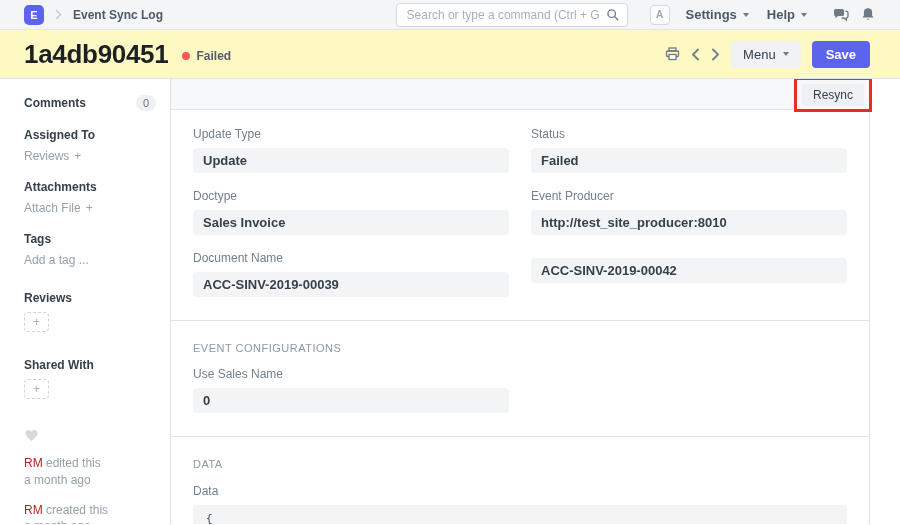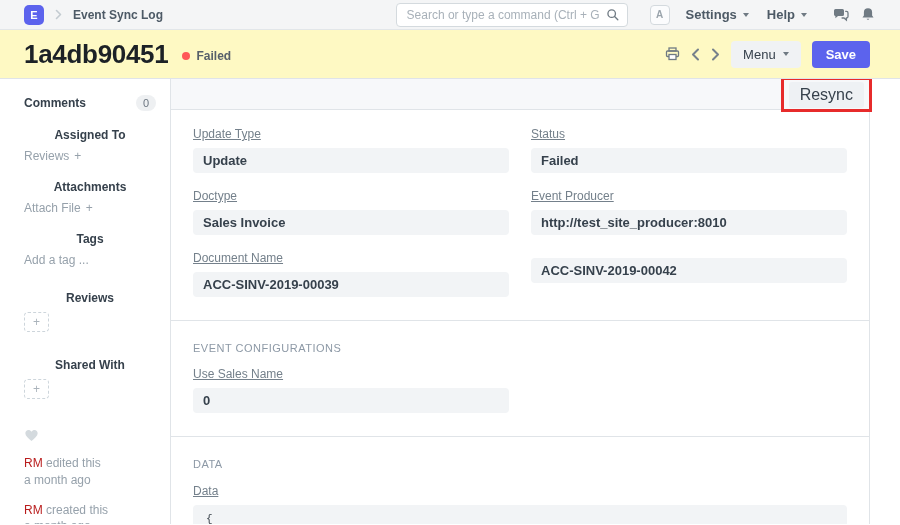--- a/index.html
+++ b/index.html
@@ -95,21 +95,21 @@
   .content { display: flex; border-top: 1px solid #e0e4e8; height: 446px; overflow: hidden; }
   .sidebar { width: 170px; padding: 16px 14px 0 24px; flex-shrink: 0; }
   .sb-comments { display: flex; justify-content: space-between; align-items: center; margin-bottom: 17px; }
   .sb-title { font-size: 12px; font-weight: 700; color: #36414c; }
   .badge {
     background: #eef0f2; color: #6c7680;
     font-size: 11px; border-radius: 10px;
     padding: 2px 7px;
   }
   .sb-section { margin-bottom: 17px; }
-  .sb-section .sb-title { display: block; margin-bottom: 7px; text-align: center; }
+  .sb-section .sb-title { display: block; margin-bottom: 7px; }
   .sb-action { font-size: 12px; color: #96a1ab; cursor: pointer; display: flex; gap: 5px; align-items: center; }
   .dash-plus {
     width: 25px; height: 20px;
     border: 1px dashed #cdd5db;
     border-radius: 4px;
     background: none;
     color: #aab3bb;
     font-size: 12px;
     cursor: pointer;
     display: flex; align-items: center; justify-content: center;
@@ -135,35 +135,35 @@
   .annotation-box {
     position: absolute;
     top: -2px; bottom: -3px; right: -3px;
     border: 3px solid var(--annotation, #e72b2b);
     display: flex; align-items: center;
     padding: 0 5px;
   }
   .resync {
     background: #eef1f4;
     border: none; border-radius: 3px;
-    font-size: 16px;
+    font-size: 12px;
     font-family: "Liberation Sans", sans-serif;
     color: #36414c;
     padding: 4px 11px;
     cursor: pointer;
   }
   .form-body { padding: 0 22px; }
   .grid {
     display: grid;
     grid-template-columns: 1fr 1fr;
     column-gap: 22px;
     row-gap: 16px;
     padding-top: 17px;
   }
-  .field-label { font-size: 12px; color: #74808b; text-decoration: underline; }
+  .field-label { font-size: 12px; color: #74808b; }
   .control {
     margin-top: 7px;
     background: #f2f4f6;
     border-radius: 4px;
     height: 25px; line-height: 25px;
     padding: 0 10px;
     font-size: 13px; font-weight: 700;
     color: #36414c;
     white-space: nowrap; overflow: hidden;
     cursor: text;

